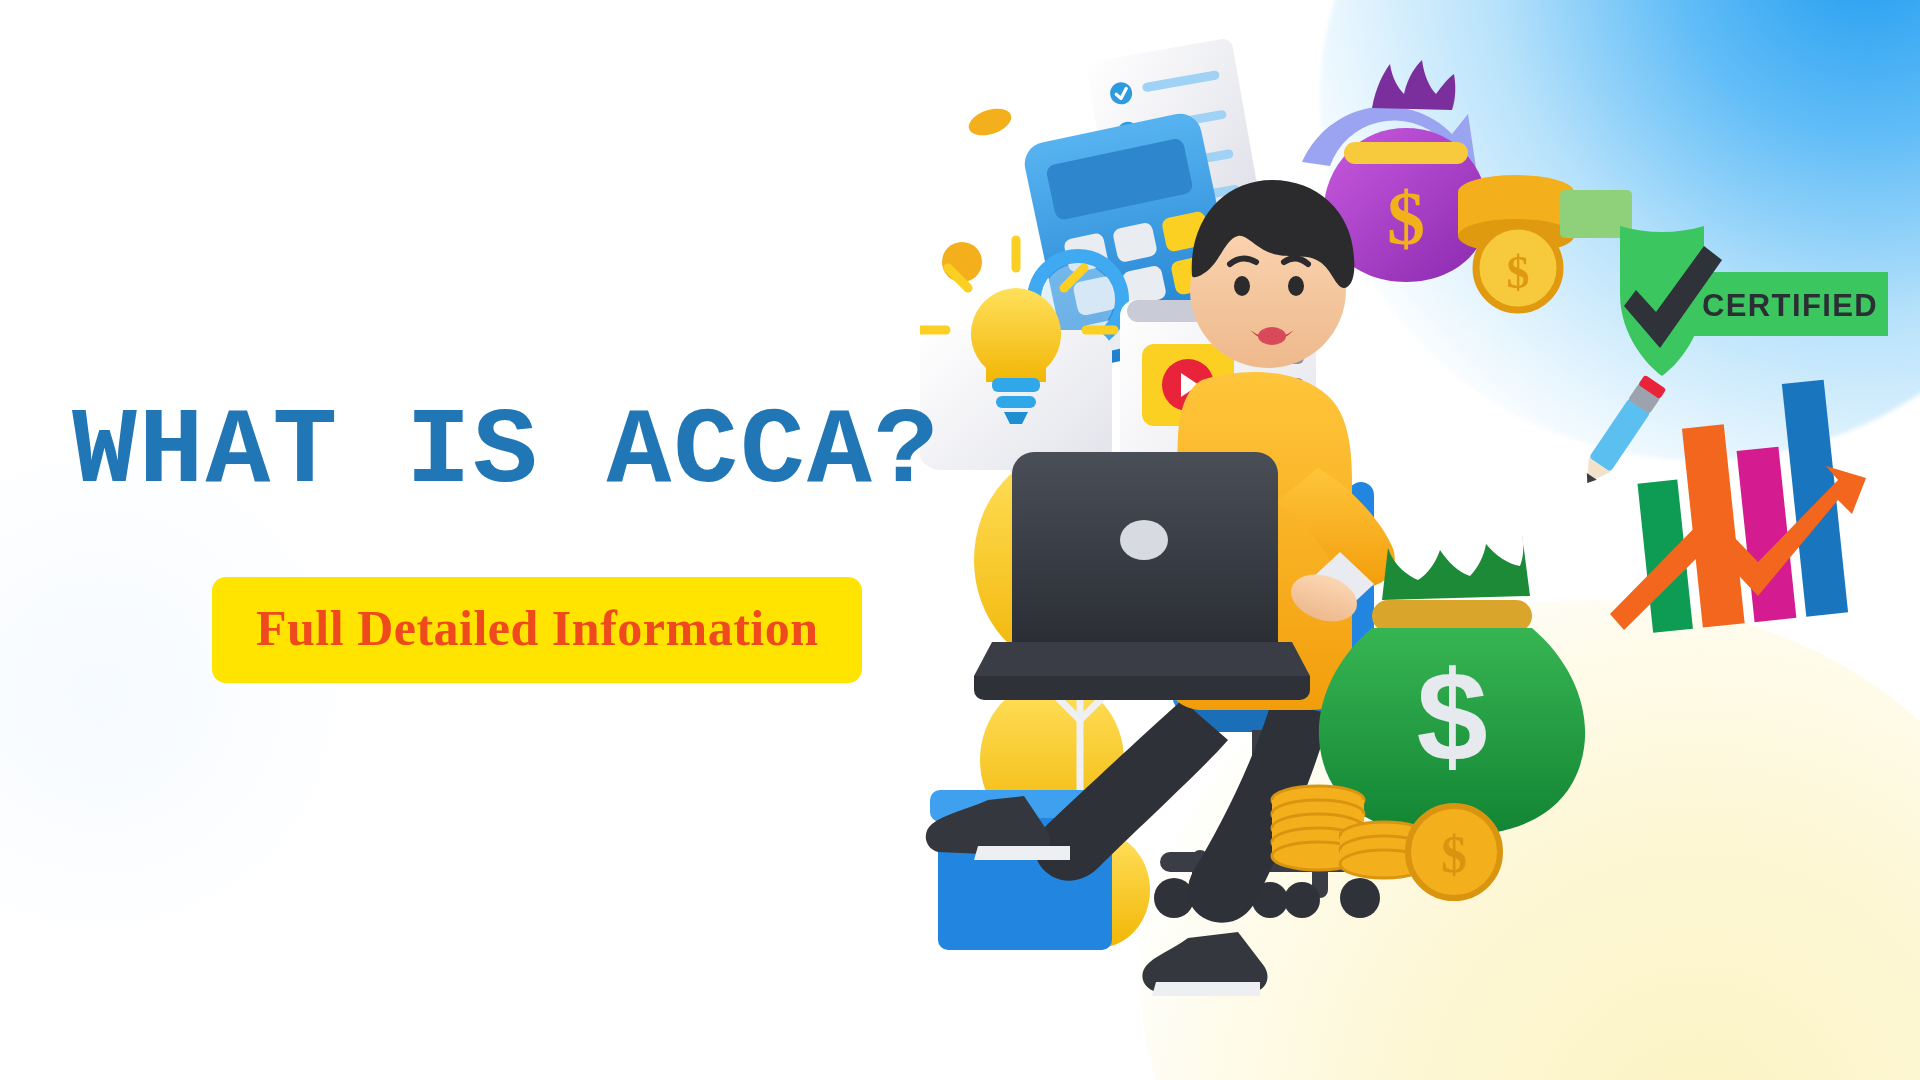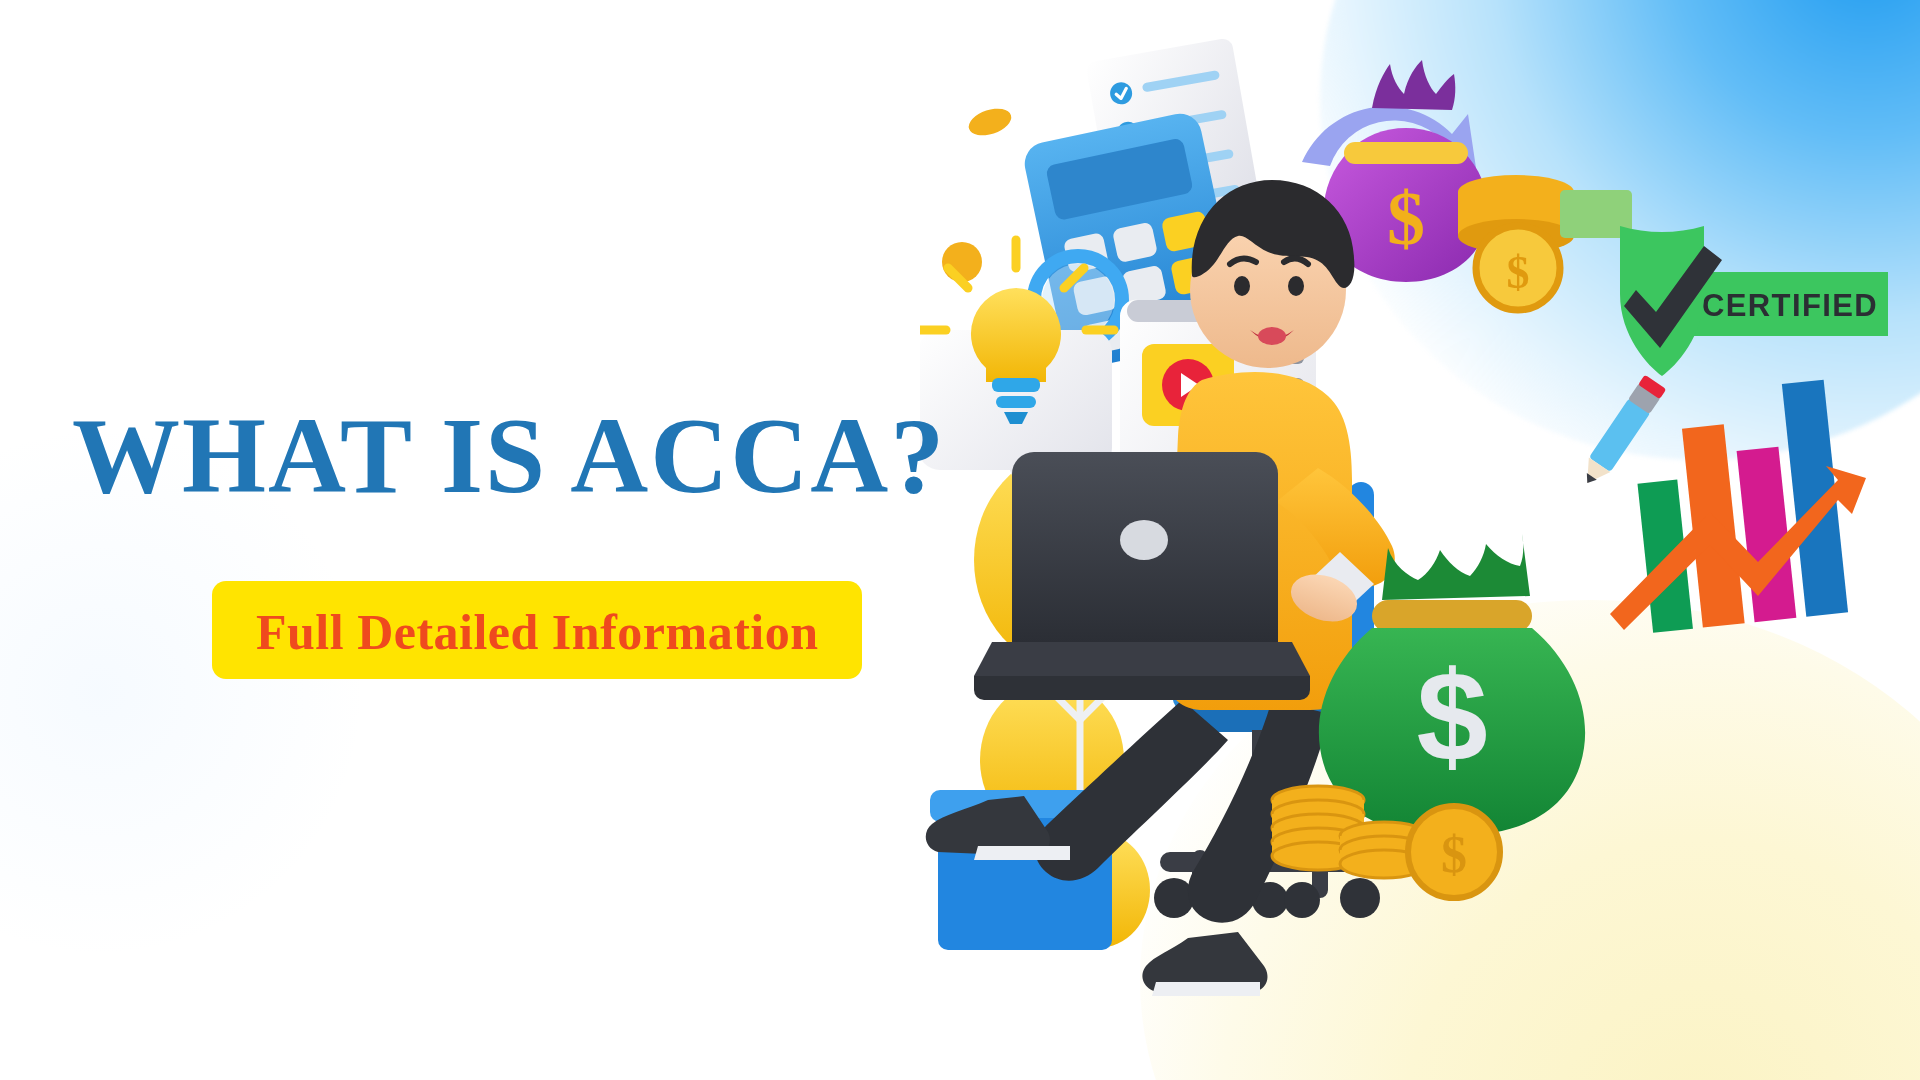--- a/index.html
+++ b/index.html
@@ -31,21 +31,21 @@
   }
 
   
   .left-col {
     position:absolute; left:0; top:0; width:1120px; height:1080px;
     padding:0 60px 0 72px;
     display:flex; flex-direction:column; justify-content:center;
     z-index:4;
   }
   .headline {
-    font-family:Liberation Serif, serif;
+    font-family:Liberation Mono, monospace;
     font-weight:700;
     font-size:108px;
     line-height:1.02;
     letter-spacing:2px;
     color:#2176b5;
     margin-bottom:70px;
     white-space:nowrap;
   }
   .subhead {
     font-family:"Liberation Serif", serif;
@@ -59,21 +59,21 @@
   }
   .cta-wrap { display:flex; }
   .cta-btn {
     display:inline-flex; align-items:center; justify-content:center;
     background:#ffe400;
     color:#ef4a1e;
     font-family:"Liberation Serif", serif;
     font-weight:700;
     font-size:50px;
     letter-spacing:.5px;
-    padding:22px 44px 18px 44px;
+    padding:22px 44px 26px 44px;
     border:none;
     border-radius:14px;
     margin-left:140px;
     cursor:pointer;
     white-space:nowrap;
   }
 
   
   .illus { position:absolute; right:0; top:0; width:1000px; height:1080px; z-index:3; }
   .illus svg { width:100%; height:100%; display:block; }

